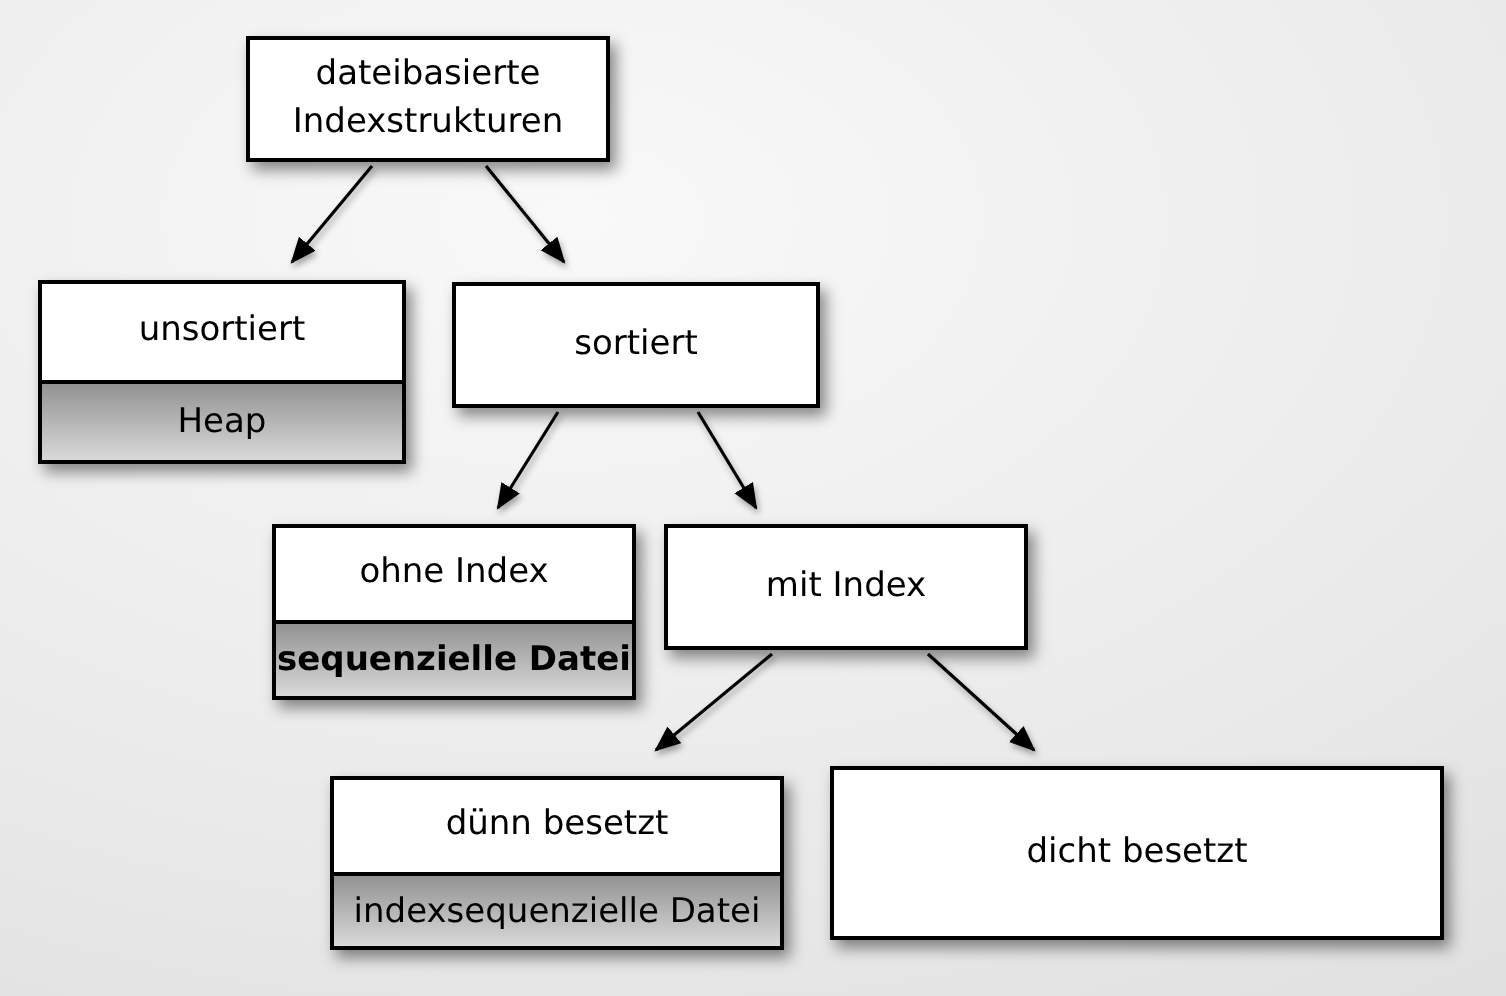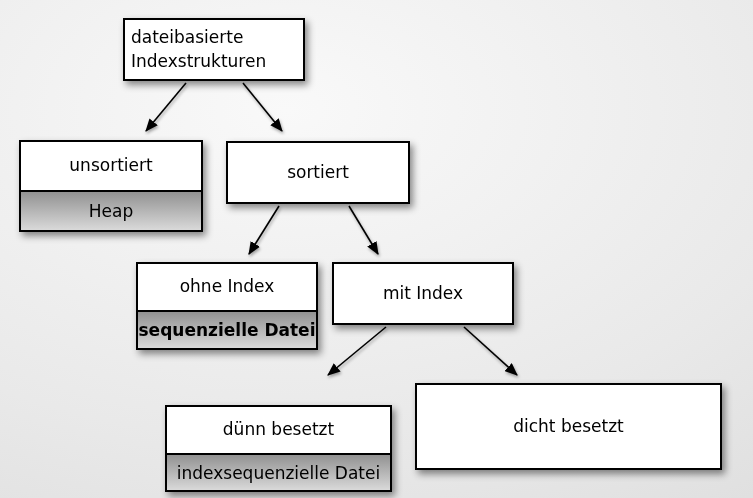--- a/index.html
+++ b/index.html
@@ -37,21 +37,21 @@
     background: var(--box-fill, #ffffff);
     border: 2px solid var(--box-border, #000000);
     box-shadow: 3px 4px 7px rgba(0,0,0,0.45);
     color: var(--text, #000000);
   }
   .node-label {
     flex: 1 1 auto;
     display: flex;
     align-items: center;
     justify-content: center;
-    text-align: left;
+    text-align: center;
     font-size: 17px;
     line-height: 1.4;
     padding: 0 6px;
   }
   .node-sub {
     flex: 0 0 auto;
     display: flex;
     align-items: center;
     justify-content: center;
     text-align: center;
@@ -63,21 +63,21 @@
                 var(--sublabel-gradient-bottom, #d9d9d9) 100%);
   }
   
   #node-root          { left: 123px; top: 18px;  width: 182px; height: 63px; }
   #node-unsortiert    { left: 19px;  top: 140px; width: 184px; height: 92px; }
   #node-unsortiert .node-sub { height: 38px; }
   #node-sortiert      { left: 226px; top: 141px; width: 184px; height: 63px; }
   #node-ohne-index    { left: 136px; top: 262px; width: 182px; height: 88px; }
   #node-ohne-index .node-sub { height: 36px; font-weight: bold; }
   #node-mit-index     { left: 332px; top: 262px; width: 182px; height: 63px; }
-  #node-duenn-besetzt { left: 165px; top: 405px; width: 227px; height: 87px; }
+  #node-duenn-besetzt { left: 165px; top: 388px; width: 227px; height: 87px; }
   #node-duenn-besetzt .node-sub { height: 35px; }
   #node-dicht-besetzt { left: 415px; top: 383px; width: 307px; height: 87px; }
   #node-dicht-besetzt .node-sub { height: 35px; }
 </style>
 </head>
 <body>
 
 <div class="canvas">
 
   <svg class="edges" viewBox="0 0 753 498" xmlns="http://www.w3.org/2000/svg">

